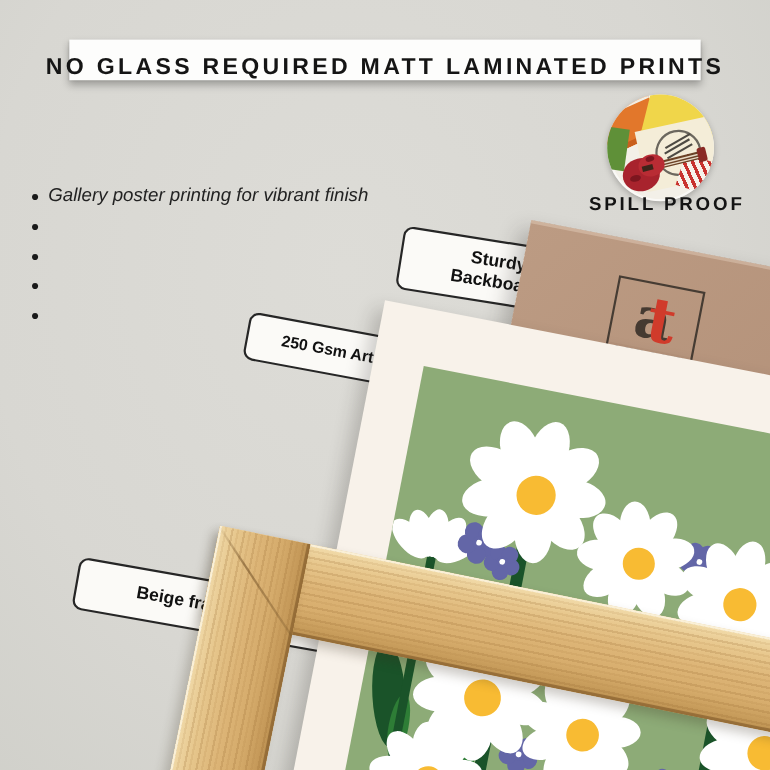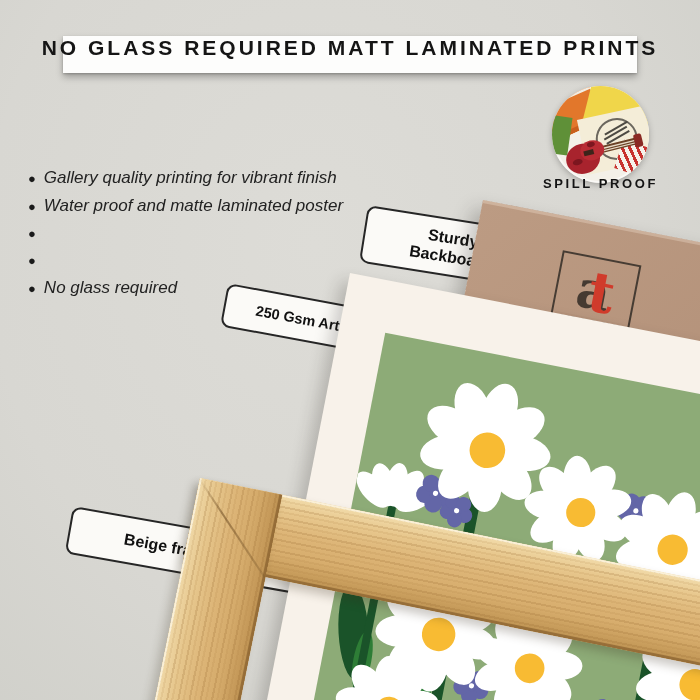--- a/index.html
+++ b/index.html
@@ -8,21 +8,21 @@
     font-family:"Liberation Sans", sans-serif;
     background:radial-gradient(ellipse at 45% 35%, #dddcd7 0%, #d8d7d2 60%, #cfcfc9 100%);
   }
   .abs{position:absolute;}
 
   
   .banner{
     left:63px;top:36px;width:574px;height:37px;
     background:#fdfdfc;
     box-shadow:0 4px 7px rgba(0,0,0,.28), 0 1px 2px rgba(0,0,0,.2);
-    display:flex;align-items:flex-start;justify-content:center;
+    display:flex;align-items:flex-end;justify-content:center;
     z-index:8;
   }
   .banner span{
     font-size:21px;font-weight:800;letter-spacing:3px;color:#151515;white-space:nowrap;
   }
 
   
   .features{left:28px;top:168px;width:345px;z-index:8;list-style:none;margin:0;padding:0;}
   .features li{
     display:flex;align-items:baseline;margin-bottom:7px;
@@ -43,22 +43,22 @@
   .p-yellow{left:34px;top:2px;width:64px;height:46px;background:#f0d64a;transform:rotate(14deg);
     box-shadow:inset 0 -8px 0 #e6c53a;}
   .p-cream{left:30px;top:26px;width:70px;height:56px;background:#f4edd8;transform:rotate(-12deg);}
   .p-cream .ring{position:absolute;left:14px;top:6px;width:38px;height:38px;border:2px solid #6b675e;border-radius:50%;}
   .p-cream .scribble{position:absolute;left:22px;top:20px;width:26px;height:2px;background:#4d4a43;transform:rotate(-18deg);
     box-shadow:0 5px 0 #4d4a43, 3px -4px 0 #4d4a43;}
   .p-stripes{left:66px;top:58px;width:34px;height:30px;transform:rotate(18deg);
     background:repeating-linear-gradient(48deg,#c8322e 0 3px,#f6f2ea 3px 7px);}
   .badge-guitar{position:absolute;left:8px;top:40px;z-index:3;}
   .badge-label{
-    left:524px;top:176px;width:153px;text-align:center;z-index:8;
-    font-size:13px;font-weight:800;letter-spacing:2.6px;color:#141414;
+    left:524px;top:176px;width:153px;text-align:right;z-index:8;
+    font-size:17px;font-weight:800;letter-spacing:2.6px;color:#141414;
   }
 
   
   .callout{
     background:#fbfaf7;border:2px solid #262626;border-radius:9px;
     color:#111;font-weight:700;z-index:1;
     display:flex;flex-direction:column;justify-content:center;
     transform-origin:0 0;
   }
   .callout-sturdy{left:368px;top:205px;width:175px;height:54px;transform:rotate(9deg);
@@ -124,35 +124,33 @@
 </head>
 <body>
 
 <div class="abs banner">
   <span>NO GLASS REQUIRED MATT LAMINATED PRINTS</span>
 </div>
 
 <ul class="abs features">
   <li>
       <span class="dot">●</span>
-      <span>Gallery quality printing for vibrant finish</span>
-    </li>
-  <li>
-      <span class="dot">●</span>
-      <span>Water proof and matte laminated poster</span>
-    </li>
-  <li>
-      <span class="dot">●</span>
-    </li>
-  <li>
-      <span class="dot">●</span>
-    </li>
-  <li>
-      <span class="dot">●</span>
-      <span>No glass required</span>
+      <span>Gallery poster printing for vibrant finish</span>
+    </li>
+  <li>
+      <span class="dot">●</span>
+    </li>
+  <li>
+      <span class="dot">●</span>
+    </li>
+  <li>
+      <span class="dot">●</span>
+    </li>
+  <li>
+      <span class="dot">●</span>
     </li>
 </ul>
 
 <div class="abs badge-circle">
   <div class="paper p-orange"></div>
   <div class="paper p-green"></div>
   <div class="paper p-yellow"></div>
   <div class="paper p-cream">
     <div class="ring"></div>
     <div class="scribble"></div>

